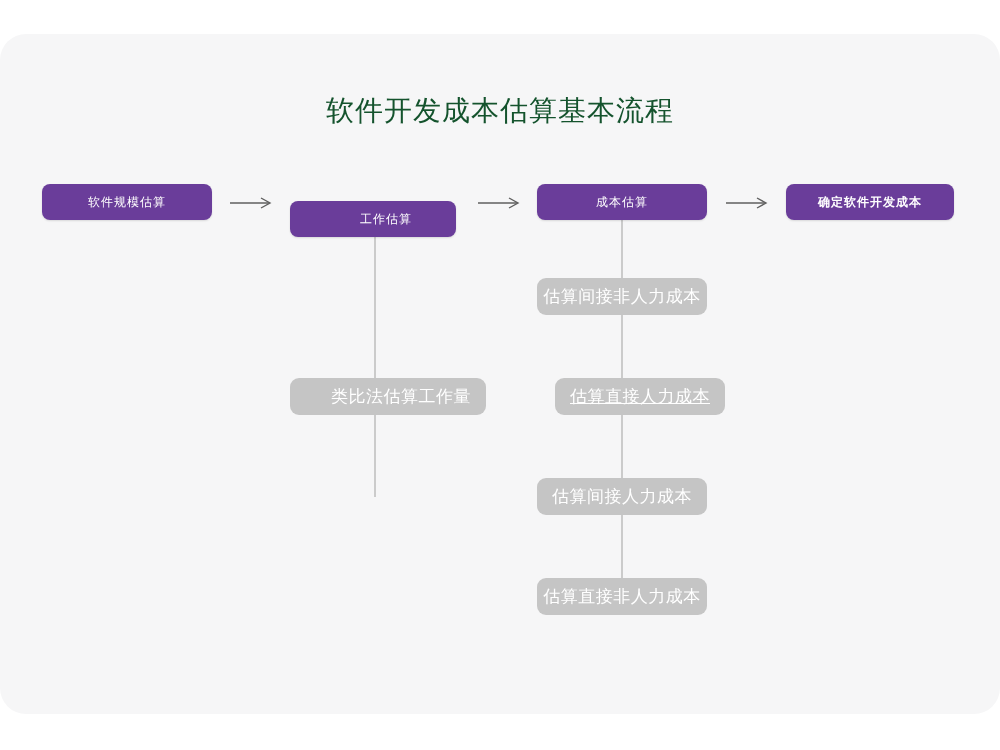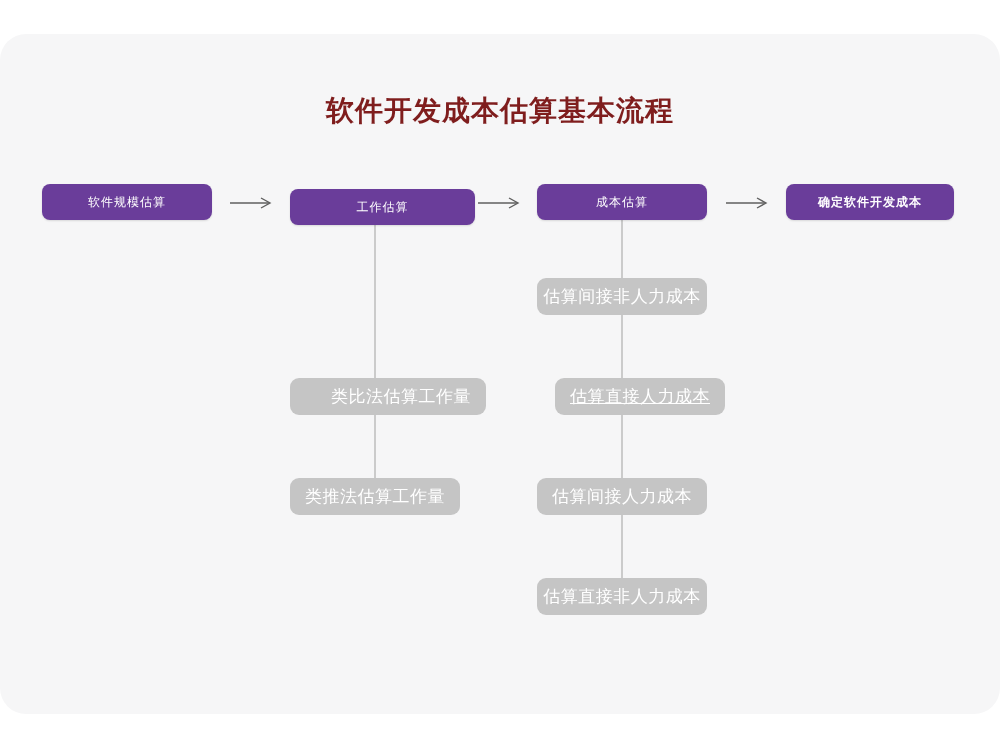--- a/index.html
+++ b/index.html
@@ -24,22 +24,22 @@
     background: #f6f6f7;
     border-radius: 26px;
   }
   .diagram-title {
     position: absolute;
     left: 0;
     top: 58px;
     width: 100%;
     text-align: center;
     font-size: 28px;
-    font-weight: 700;
-    color: #7f1d1d;
+    font-weight: 400;
+    color: #14532d;
     letter-spacing: 1px;
   }
   .stage-box {
     position: absolute;
     height: 36px;
     background: #6a3d9a;
     border-radius: 8px;
     color: #ffffff;
     font-size: 12px;
     display: flex;
@@ -83,21 +83,21 @@
   <div class="card">
 
     <div class="diagram-title">软件开发成本估算基本流程</div>
 
     <div class="connector" style="left: 374px; top: 185px; height: 278px;"></div>
     <div class="connector" style="left: 621px; top: 185px; height: 378px;"></div>
 
     <div class="stage-box" style="left: 42px; top: 150px; width: 170px;">
       <span>软件规模估算</span>
     </div>
-    <div class="stage-box" style="left: 290px; top: 155px; width: 185px;">
+    <div class="stage-box" style="left: 290px; top: 167px; width: 140px; padding-left: 26px;">
       <span>工作估算</span>
     </div>
     <div class="stage-box" style="left: 537px; top: 150px; width: 170px;">
       <span>成本估算</span>
     </div>
     <div class="stage-box" style="left: 786px; top: 150px; width: 168px; font-weight: bold;">
       <span>确定软件开发成本</span>
     </div>
 
     <div class="arrow" style="left: 229px;">
@@ -115,23 +115,20 @@
     <div class="arrow" style="left: 725px;">
       <svg width="44" height="14" viewBox="0 0 44 14">
         <line x1="1" y1="7" x2="40" y2="7"></line>
         <path d="M32 2 L41 7 L32 12"></path>
       </svg>
     </div>
 
     <div class="sub-box" style="left: 290px; top: 344px; padding-left: 26px;">
       <span>类比法估算工作量</span>
     </div>
-    <div class="sub-box" style="left: 290px; top: 444px;">
-      <span>类推法估算工作量</span>
-    </div>
 
     <div class="sub-box" style="left: 537px; top: 244px;">
       <span>估算间接非人力成本</span>
     </div>
     <div class="sub-box" style="left: 555px; top: 344px; text-decoration: underline;">
       <span>估算直接人力成本</span>
     </div>
     <div class="sub-box" style="left: 537px; top: 444px;">
       <span>估算间接人力成本</span>
     </div>

